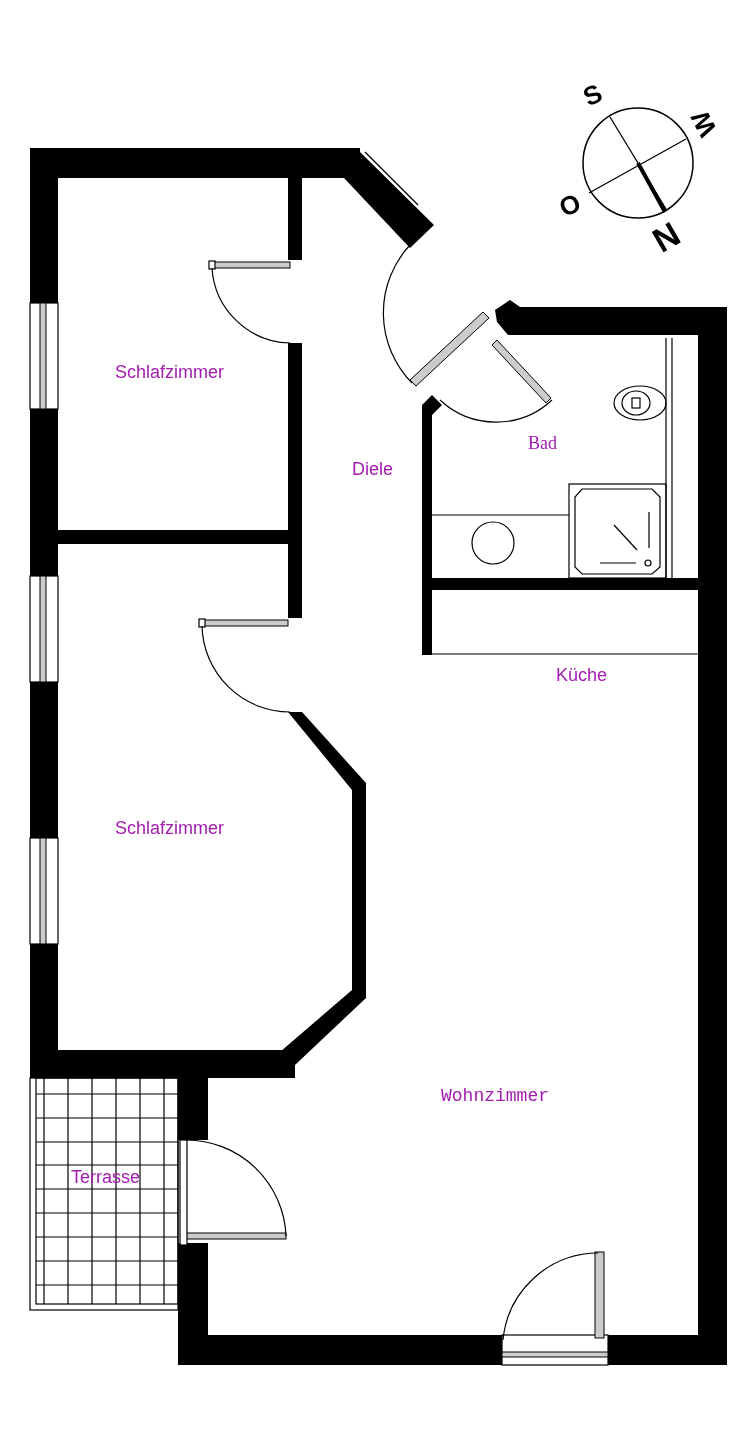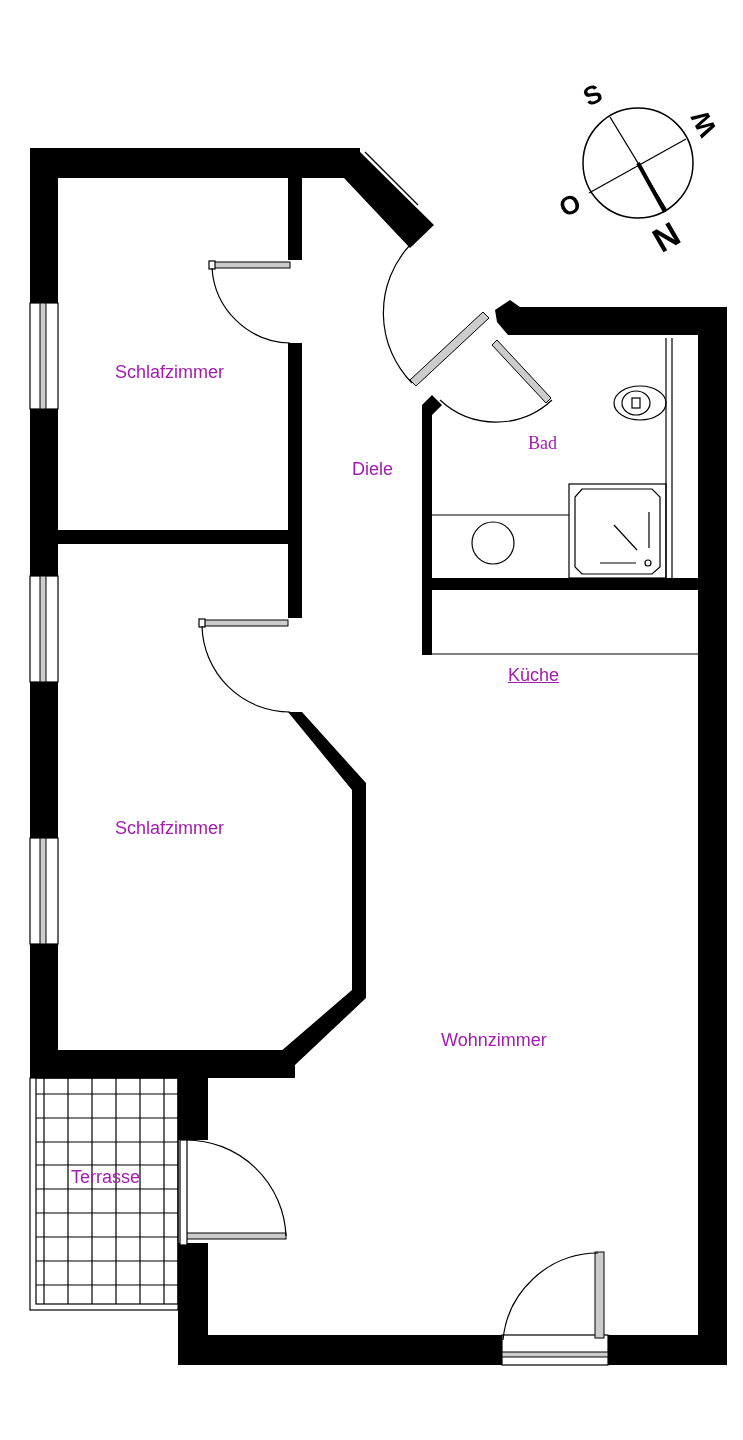--- a/index.html
+++ b/index.html
@@ -147,16 +147,16 @@
 </svg>
 
 <div class="compass-letter" style="left:584px; top:80px; transform:rotate(-25deg);">S</div>
 <div class="compass-letter" style="left:692px; top:108px; transform:rotate(-118deg);">W</div>
 <div class="compass-letter" style="left:560px; top:190px; transform:rotate(-25deg);">O</div>
 <div class="compass-letter" style="left:654px; top:218px; font-size:34px; transform:rotate(-30deg);">N</div>
 
 <div class="label" style="left:115px; top:362px;">Schlafzimmer</div>
 <div class="label" style="left:333px; top:459px;margin-left:19px;">Diele</div>
 <div class="label" style="left:528px; top:433px;font-family:Liberation Serif, serif;">Bad</div>
-<div class="label" style="left:508px; top:665px;text-decoration:underline;">Küche</div>
+<div class="label" style="left:556px; top:665px;">Küche</div>
 <div class="label" style="left:115px; top:818px;">Schlafzimmer</div>
-<div class="label" style="left:441px; top:1030px;">Wohnzimmer</div>
+<div class="label" style="left:441px; top:1086px;font-family:Liberation Mono, monospace;">Wohnzimmer</div>
 <div class="label" style="left:71px; top:1167px;">Terrasse</div>
 
 </body></html>

